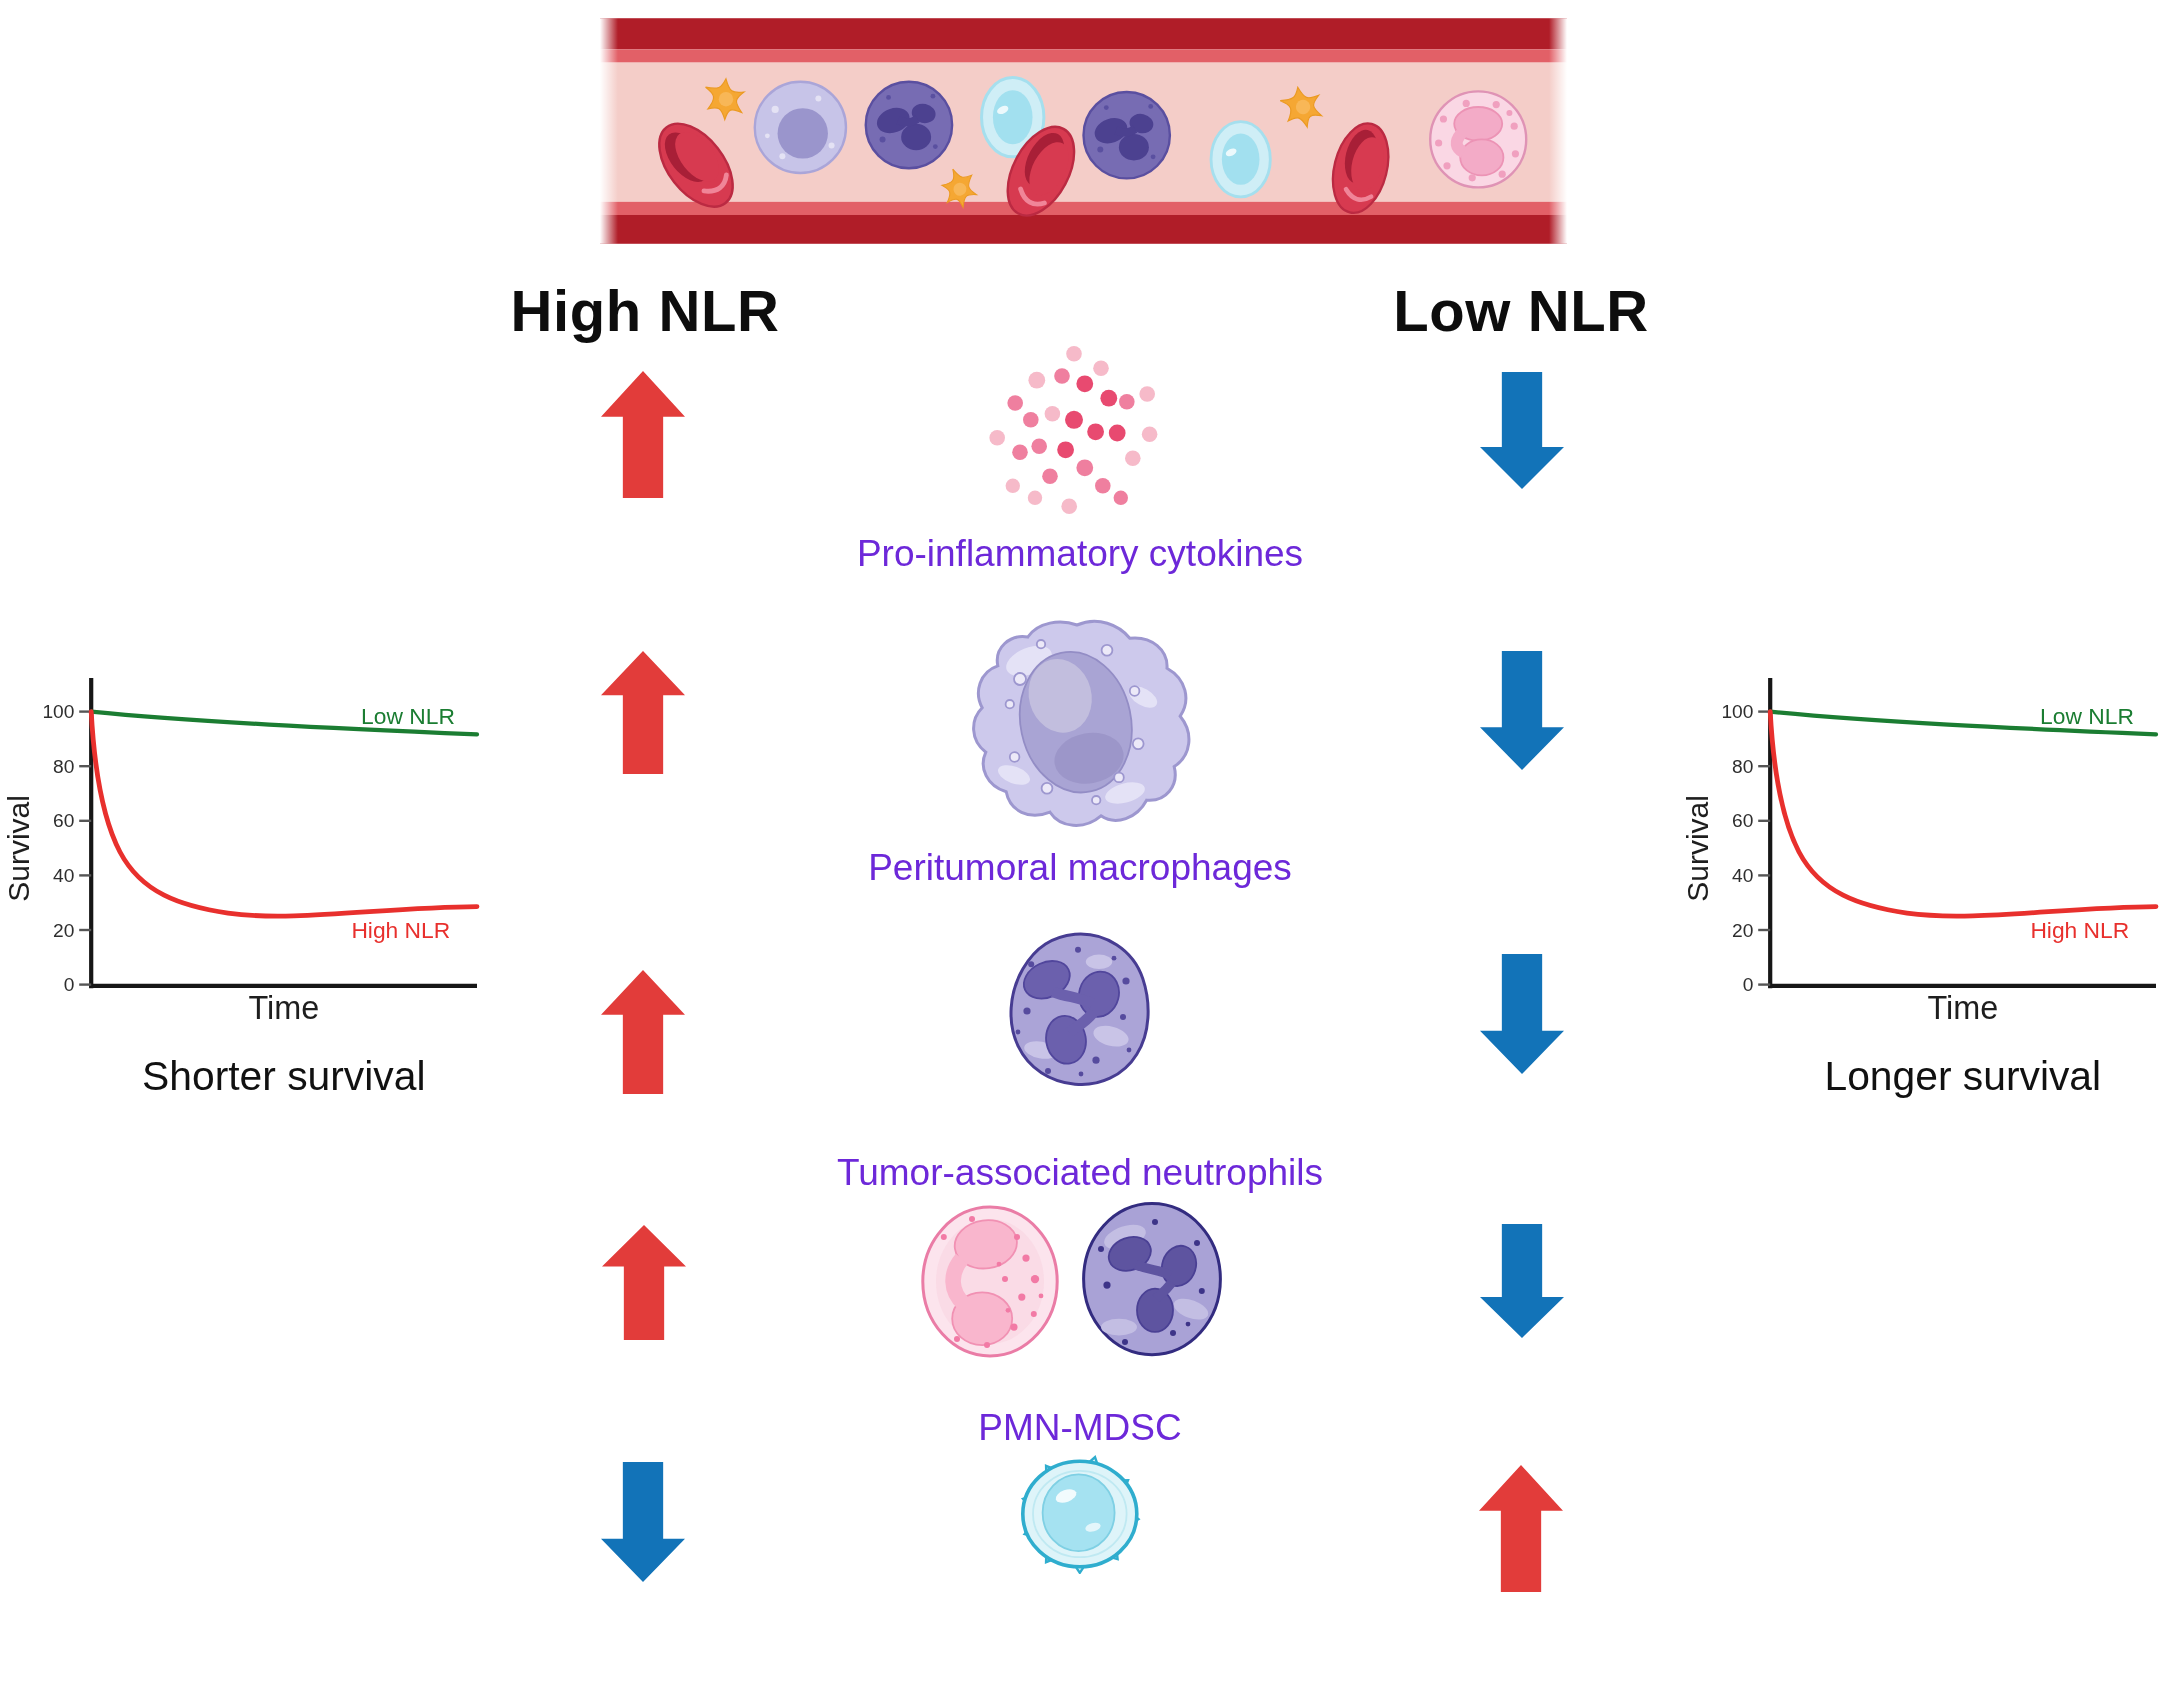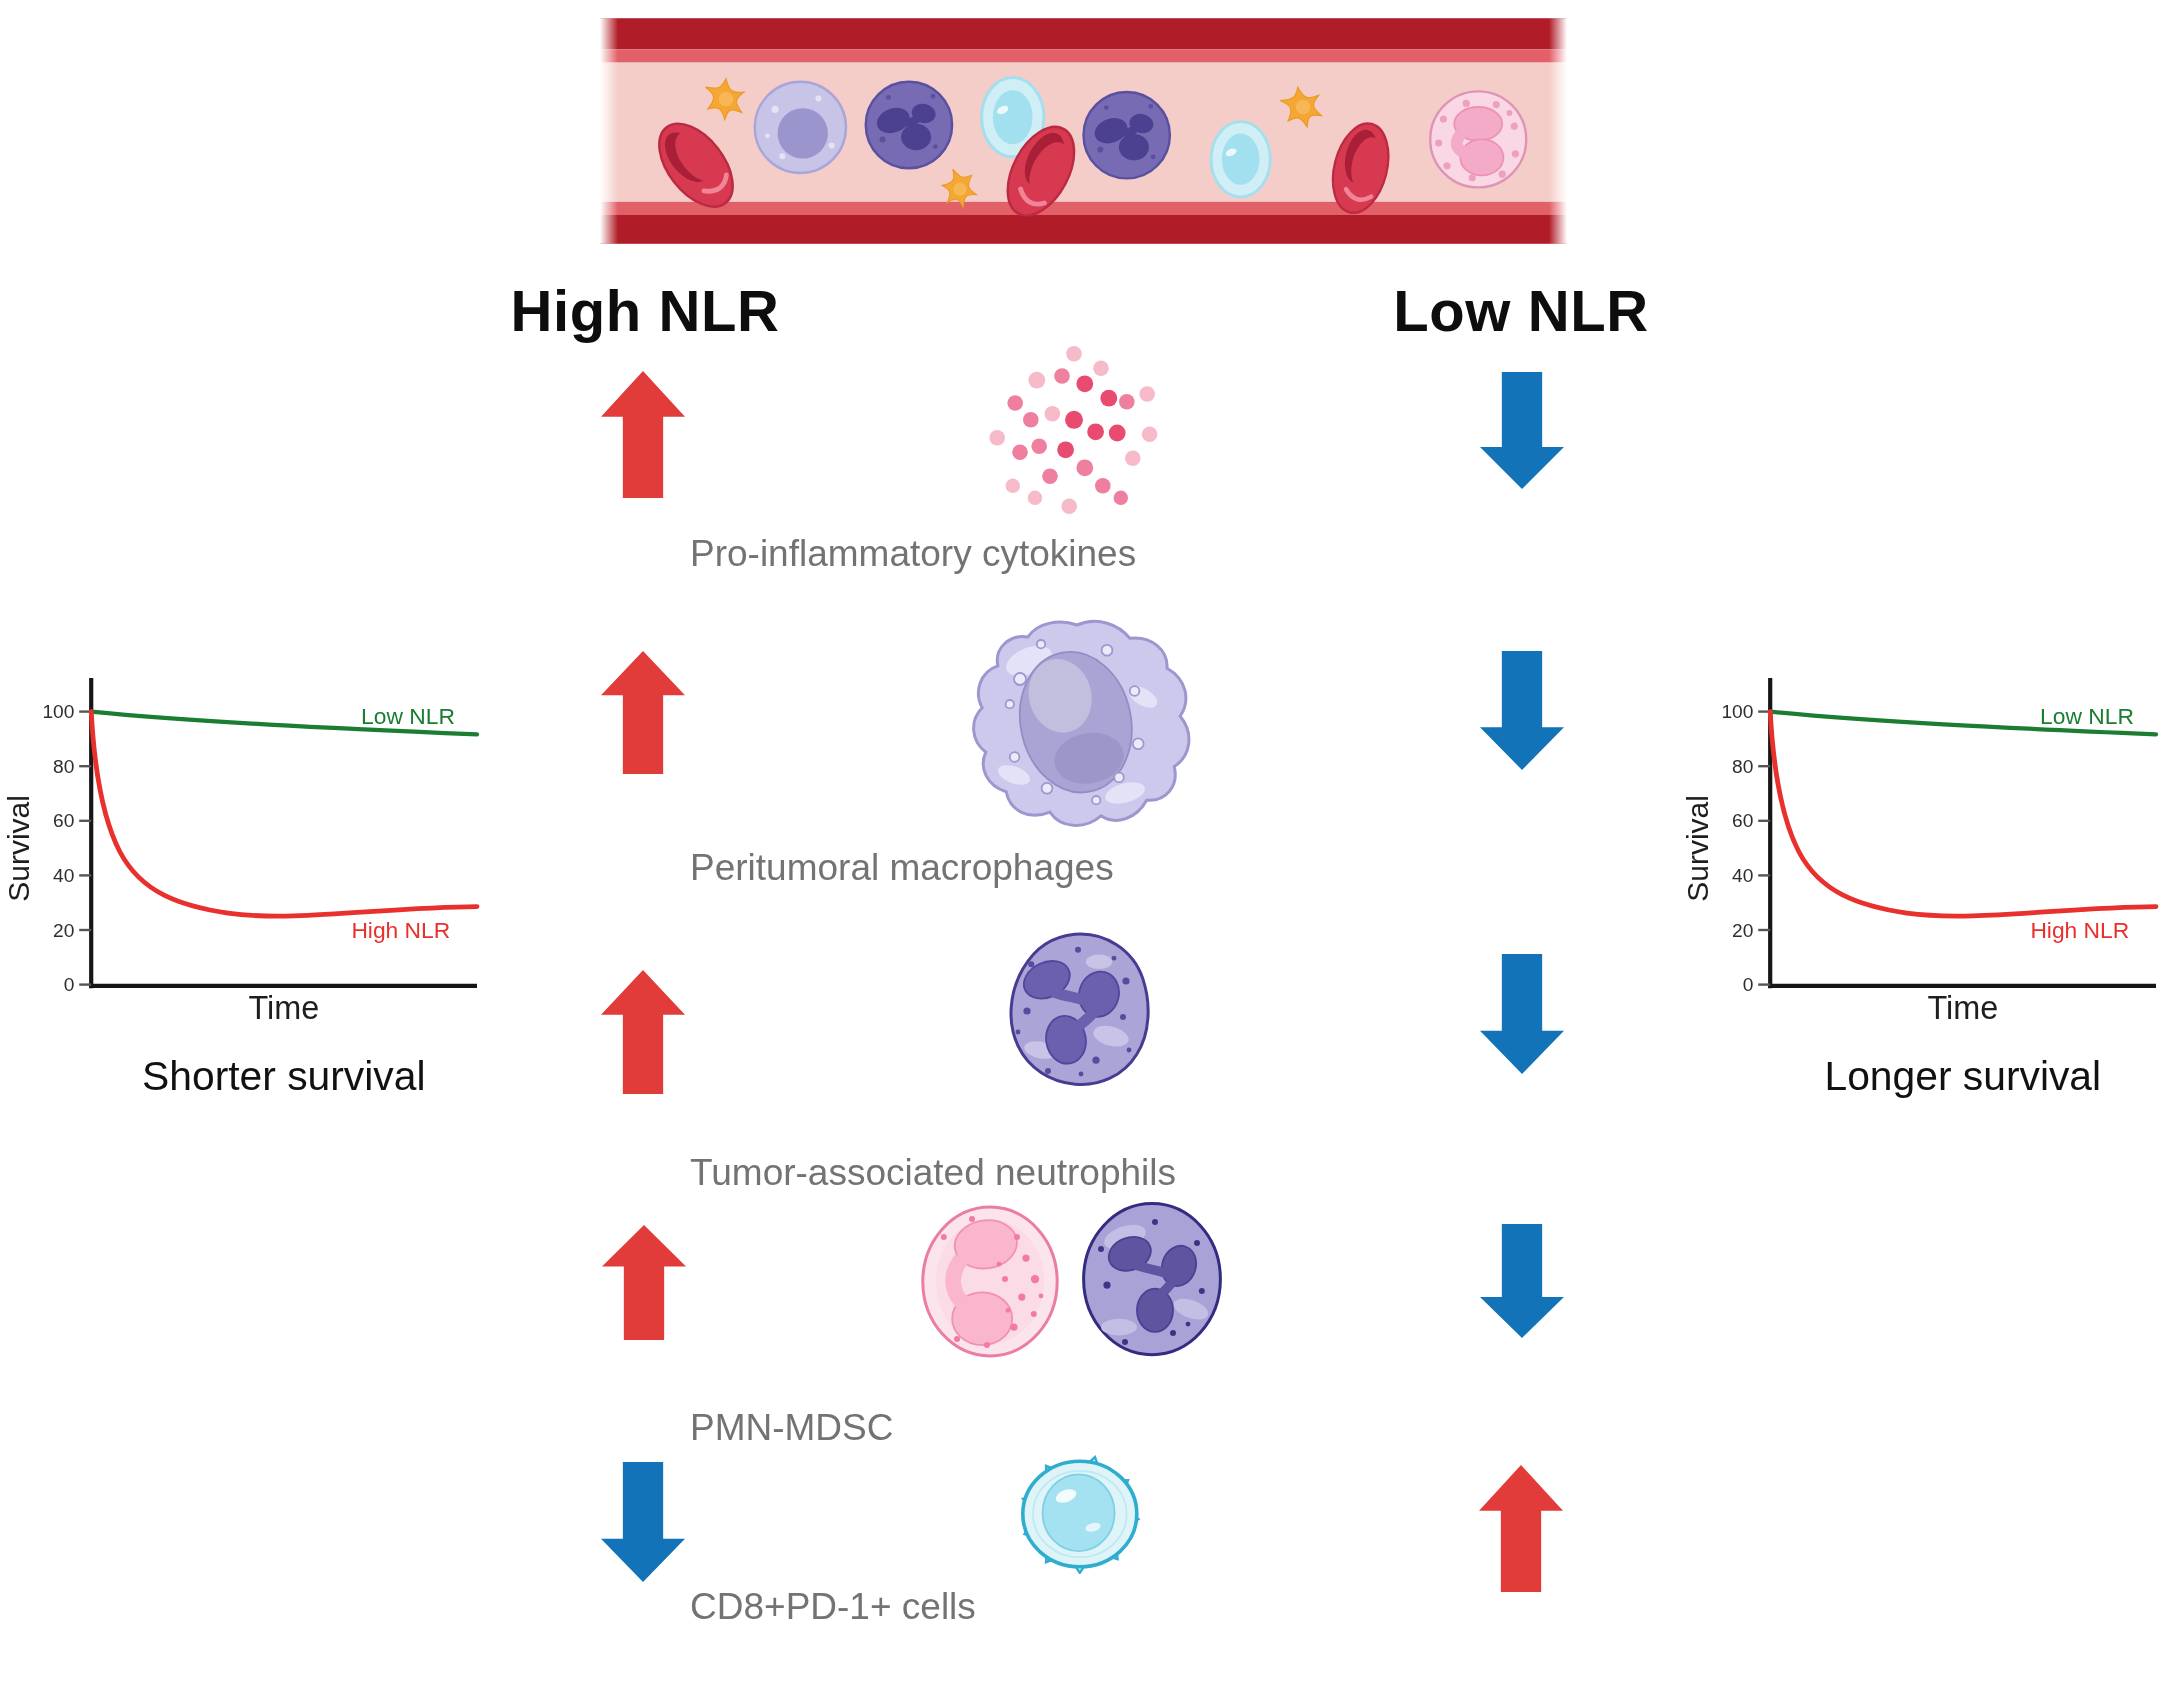--- a/index.html
+++ b/index.html
@@ -7,22 +7,22 @@
     width:2161px;height:1703px;position:relative;background:#ffffff;
     font-family:"Liberation Sans", sans-serif;color:var(--text,#1b1b1b);
     overflow:hidden;
   }
   .abs{position:absolute;}
   .heading{
     position:absolute;width:420px;text-align:center;
     font-size:58px;font-weight:bold;letter-spacing:0.6px;color:#0d0d0d;
   }
   .row-label{
-    position:absolute;left:690px;width:780px;
-    font-size:37px;line-height:42px;color:#737373;
+    position:absolute;left:690px;width:780px;text-align:center;
+    font-size:37px;line-height:42px;color:#6d28d9;
   }
   .arrow{position:absolute;}
   .arrow.up{
     background:var(--arrow-red,#e23c3a);
     clip-path:polygon(50% 0%,100% 36%,74% 36%,74% 100%,26% 100%,26% 36%,0% 36%);
   }
   .arrow.down{
     background:var(--arrow-blue,#1273b8);
     clip-path:polygon(26% 0%,74% 0%,74% 64%,100% 64%,50% 100%,0% 64%,26% 64%);
   }
@@ -296,21 +296,20 @@
     <ellipse cx="95" cy="70" rx="18" ry="10" fill="#ffffff" opacity="0.85" transform="rotate(-20 95 70)"></ellipse>
     <ellipse cx="140" cy="122" rx="13" ry="7" fill="#ffffff" opacity="0.7" transform="rotate(-15 140 122)"></ellipse>
   </g>
 </svg>
 
 <div class="row-label" style="top:533px;">Pro-inflammatory cytokines</div>
 <div class="row-label" style="top:847px;">Peritumoral macrophages</div>
 <div class="row-label" style="top:1152px;">Tumor-associated neutrophils</div>
 <div class="row-label" style="top:1407px;">PMN-MDSC</div>
 <div class="row-label" style="top:1586px;">
-  <span style="display:block;">CD8+PD-1+ cells</span>
 </div>
 
 <svg class="abs" style="left:0px;top:654px;" width="510" height="456" viewBox="0 0 850 760">
   <line x1="152" y1="40" x2="152" y2="557" stroke="#161616" stroke-width="7"></line>
   <line x1="149" y1="553" x2="795" y2="553" stroke="#161616" stroke-width="7"></line>
   <g stroke="#555555" stroke-width="4">
     <line x1="132" y1="96" x2="152" y2="96"></line>
       <line x1="132" y1="187" x2="152" y2="187"></line>
     <line x1="132" y1="278" x2="152" y2="278"></line>
       <line x1="132" y1="369" x2="152" y2="369"></line>

